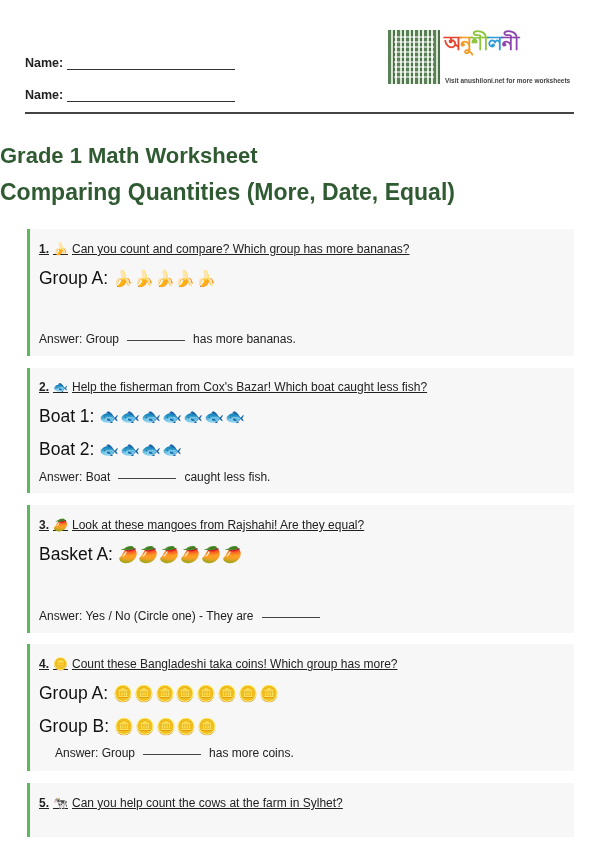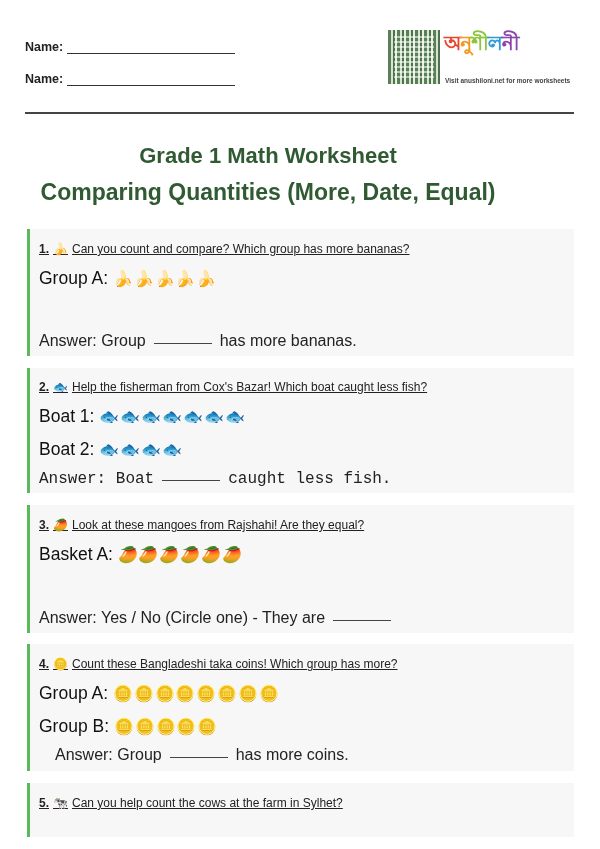--- a/index.html
+++ b/index.html
@@ -1,47 +1,47 @@
 <!DOCTYPE html>
 <html><head>
 <meta charset="utf-8">
 <style>
   html, body { margin:0; padding:0; background:#ffffff; }
   body { width:600px; height:849px; overflow:hidden; position:relative; font-family:"Liberation Sans", sans-serif; color:#222; }
   .hdr { position:absolute; left:25px; top:0; width:550px; height:113px; }
-  .field { position:absolute; left:0; font-size:12.5px; font-weight:bold; color:#222; }
+  .field { position:absolute; left:0; font-size:12.5px; font-weight:bold; color:#222;margin-top:16px; }
   .field .line { display:inline-block; border-bottom:1px solid #333; height:12px; vertical-align:bottom; margin-left:4px; }
   .f-name { top:40px; }
   .f-name .line { width:168px; }
   .f-date { top:72px; }
   .f-date .line { width:168px; }
   .rule { position:absolute; left:25px; top:112px; width:549px; height:2px; background:#444; }
   .logo { position:absolute; left:388px; top:30px; width:188px; height:56px; }
   .qr { position:absolute; left:0; top:0; width:52px; height:54px;
         background:
           repeating-linear-gradient(90deg, #3d6b3a 0 3px, #cfe0c8 3px 5px, #2f5a2d 5px 7px, #e5eee0 7px 9px),
           #3d6b3a;
         opacity:.85; }
   .qr::before { content:""; position:absolute; inset:6px; background:repeating-linear-gradient(0deg, rgba(255,255,255,.55) 0 2px, transparent 2px 5px); }
   .brand { position:absolute; left:56px; top:-2px; font-size:20px; font-weight:bold; letter-spacing:-1px; font-family:"DejaVu Sans", sans-serif; }
   .brand span:nth-child(1){ color:#e8442f; }
   .brand span:nth-child(2){ color:#f29a1f; }
   .brand span:nth-child(3){ color:#8cc63e; }
   .brand span:nth-child(4){ color:#2e9ad6; }
   .brand span:nth-child(5){ color:#8e44ad; }
   .visit { position:absolute; left:57px; top:47px; font-size:6.5px; font-weight:bold; color:#444; white-space:nowrap; }
-  .title { position:absolute; left:0; width:536px; text-align:center; color:#2f5a32; font-weight:bold; }
+  .title { position:absolute; left:0; width:536px; text-align:left; color:#2f5a32; font-weight:bold; }
   .t1 { top:143px; font-size:22px; }
   .t2 { top:179px; font-size:23px; }
   .card { position:absolute; left:27px; width:547px; background:#f7f7f7; border-left:3px solid #5cb85c; box-sizing:border-box; padding-left:8px; }
   .q { position:absolute; left:9px; font-size:12px; color:#222; white-space:nowrap;text-decoration:underline; }
   .q b { margin-right:4px; }
   .row { position:absolute; left:9px; font-size:17.5px; color:#111; white-space:nowrap; }
   .row .emo { font-family:"DejaVu Sans", sans-serif; font-size:16px; letter-spacing:1px; margin-left:5px; }
-  .ans { position:absolute; left:9px; font-size:16px; color:#222; white-space:nowrap; }
+  .ans { position:absolute; left:9px; font-size:12px; color:#222; white-space:nowrap; }
   .ans .blank { display:inline-block; width:58px; border-bottom:1px solid #444; margin:0 8px; vertical-align:2px; height:1px; }
   .qi { font-family:"DejaVu Sans", sans-serif; font-size:12px; margin-right:4px; }
 </style>
 </head>
 <body>
 
 <div class="hdr">
   <div class="field f-name">
     <span>Name:</span><span class="line"></span>
   </div>
@@ -66,21 +66,21 @@
 <div class="card" style="top:229px;height:127px;">
   <div class="q" style="top:13px;"><b>1.</b><span class="qi">🍌</span><span>Can you count and compare? Which group has more bananas?</span></div>
   <div class="row" style="top:39px;"><span>Group A:</span><span class="emo">🍌🍌🍌🍌🍌</span></div>
   <div class="ans" style="top:103px;"><span>Answer: Group</span><span class="blank"></span><span>has more bananas.</span></div>
 </div>
 
 <div class="card" style="top:368px;height:125px;">
   <div class="q" style="top:12px;"><b>2.</b><span class="qi">🐟</span><span>Help the fisherman from Cox's Bazar! Which boat caught less fish?</span></div>
   <div class="row" style="top:38px;"><span>Boat 1:</span><span class="emo">🐟🐟🐟🐟🐟🐟🐟</span></div>
   <div class="row" style="top:71px;"><span>Boat 2:</span><span class="emo">🐟🐟🐟🐟</span></div>
-  <div class="ans" style="top:102px;font-family:Liberation Mono, monospace;"><span>Answer: Boat</span><span class="blank"></span><span>caught less fish.</span></div>
+  <div class="ans" style="top:102px;"><span>Answer: Boat</span><span class="blank"></span><span>caught less fish.</span></div>
 </div>
 
 <div class="card" style="top:505px;height:128px;">
   <div class="q" style="top:13px;"><b>3.</b><span class="qi">🥭</span><span>Look at these mangoes from Rajshahi! Are they equal?</span></div>
   <div class="row" style="top:39px;"><span>Basket A:</span><span class="emo">🥭🥭🥭🥭🥭🥭</span></div>
   <div class="ans" style="top:104px;"><span>Answer: Yes / No (Circle one) - They are</span><span class="blank"></span></div>
 </div>
 
 <div class="card" style="top:644px;height:127px;">
   <div class="q" style="top:13px;"><b>4.</b><span class="qi">🪙</span><span>Count these Bangladeshi taka coins! Which group has more?</span></div>

